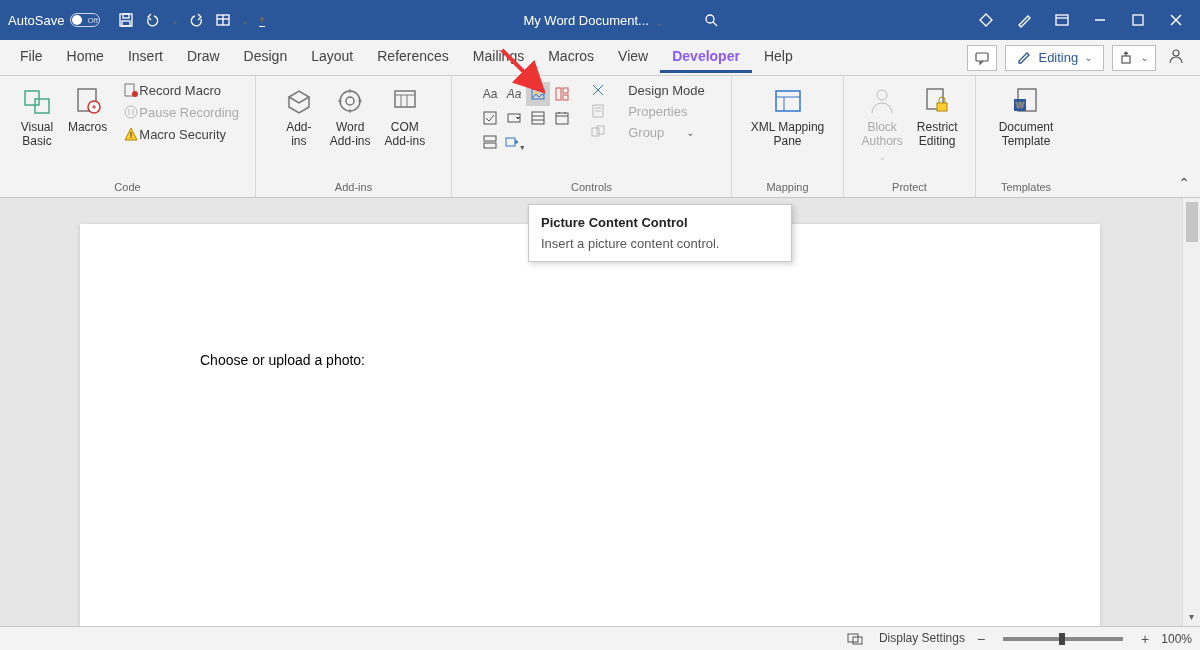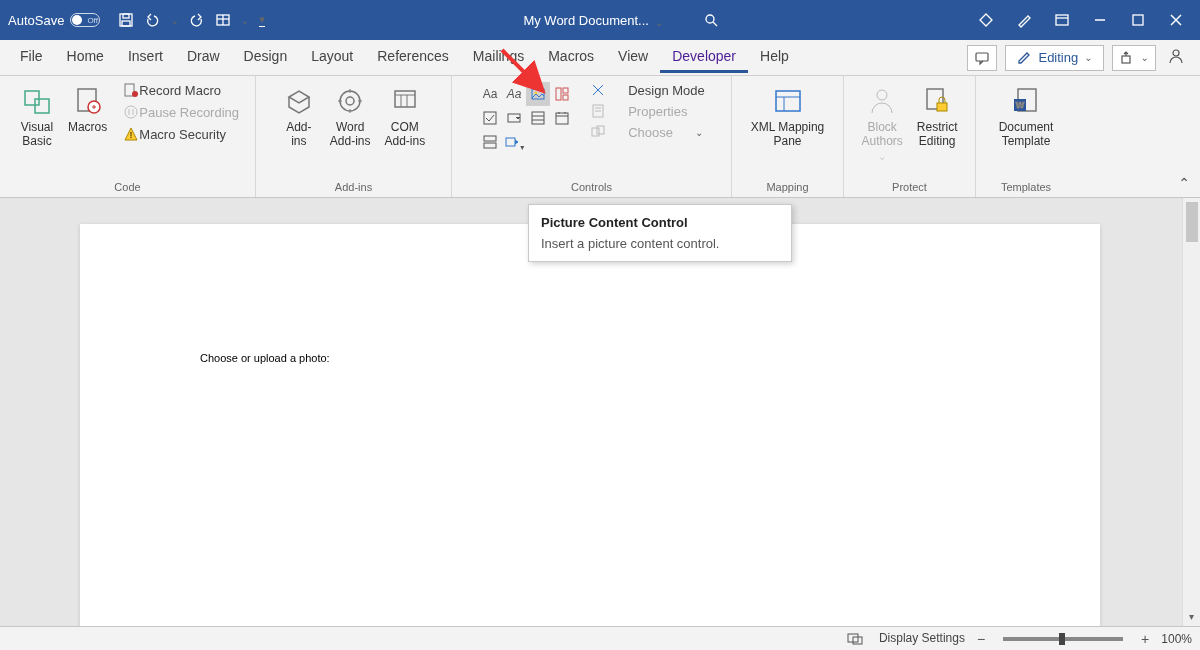--- a/index.html
+++ b/index.html
@@ -13,21 +13,21 @@
   .titlebar .toggle::before { content:""; width:10px; height:10px; background:#fff; border-radius:50%; position:absolute; left:1px; top:1px;}
   .titlebar .qicon { width:16px; height:16px; display:flex; align-items:center; justify-content:center; }
   .titlebar .center { flex:1; display:flex; justify-content:center; align-items:center; gap:40px;}
   .titlebar .docname { display:flex; align-items:flex-end; gap:6px; }
   .titlebar .right-t { display:flex; align-items:center; gap:22px; padding-right:8px;}
   .titlebar svg { stroke:#fff; fill:none; }
 
   
   .tabs { height: 36px; background:#f3f3f3; border-bottom:1px solid #d0d0d0; display:flex; align-items:center; padding:0 8px; font-size:14px; color:#444; gap:0;}
   .tab { padding: 6px 12px; cursor:pointer; border-bottom:3px solid transparent;}
-  .tab.active { border-bottom:3px solid #2b579a; color:#4c1d95; font-weight:400;}
+  .tab.active { border-bottom:3px solid #2b579a; color:#8b5cf6; font-weight:700;}
   .tabs .spacer { flex:1;}
   .tabs .right { display:flex; align-items:center; gap:8px; padding-right:4px;}
   .btn-outline { border:1px solid #bdbdbd; background:#fff; padding:4px 10px; display:flex; align-items:center; gap:6px; font-size:13px; color:#2b579a;}
   .btn-outline.sq { padding:4px 6px;}
   .chev { font-size:10px; color:#666;}
 
   
   .ribbon { height:122px; background:#f3f3f3; border-bottom:1px solid #c7c7c7; display:flex; position:relative;}
   .group { border-right:1px solid #d8d8d8; padding:6px 10px 4px 10px; display:flex; flex-direction:column; justify-content:space-between; align-items:center;}
   .group-content { display:flex; align-items:flex-start; gap:6px;}
@@ -41,21 +41,21 @@
   .grid-icons .cell { display:flex; align-items:center; justify-content:center; font-size:12px; color:#555;}
   .grid-icons .cell.hover { background:#cfcfcf;}
   .ctrl-right { display:flex; flex-direction:column; gap:5px; font-size:13px; color:#444; margin-left:10px;}
   .ctrl-right .row { display:flex; align-items:center; gap:22px;}
   .ctrl-right .row.disabled { color:#aaa;}
   .ribbon-collapse { position:absolute; right:10px; bottom:6px; font-size:14px; color:#555;}
 
   
   .doc-area { position:absolute; top:198px; left:0; right:18px; bottom:24px; background:#e6e6e6; overflow:hidden;}
   .page { position:absolute; top:26px; left:80px; width:1020px; height:480px; background:#fff; box-shadow:0 1px 4px rgba(0,0,0,0.15);}
-  .page-text { position:absolute; top:128px; left:120px; font-size:11px; color:#000;}
+  .page-text { position:absolute; top:128px; left:120px; font-size:14px; color:#000;}
 
   
   .tooltip { position:absolute; top:204px; left:528px; width:264px; background:#fff; border:1px solid #c9c9c9; box-shadow:2px 2px 6px rgba(0,0,0,0.18); padding:10px 12px; font-size:13px;}
   .tooltip .tt-title { font-weight:600; margin-bottom:6px; color:#222;}
   .tooltip .tt-body { color:#555;}
 
   
   .arrow { position:absolute; top:48px; left:500px; width:50px; height:50px; pointer-events:none;}
 
   
@@ -369,21 +369,21 @@
               <line x1="5" y1="5" x2="11" y2="5"></line>
               <line x1="5" y1="8" x2="11" y2="8"></line>
             </svg>
             <span>Properties</span>
           </div>
         <div class="row disabled">
             <svg class="ico-s" viewBox="0 0 16 16" fill="none" stroke="#bbb">
               <rect x="2" y="4" width="7" height="8"></rect>
               <rect x="7" y="2" width="7" height="8"></rect>
             </svg>
-            <span>Choose</span> 
+            <span>Group</span> 
             <span class="chev">⌄</span>
           </div>
       </div>
     </div>
     <div class="group-label">Controls</div>
   </div>
 
   <div class="group" style="width:112px">
     <div class="group-content">
       <div class="bigbtn">

